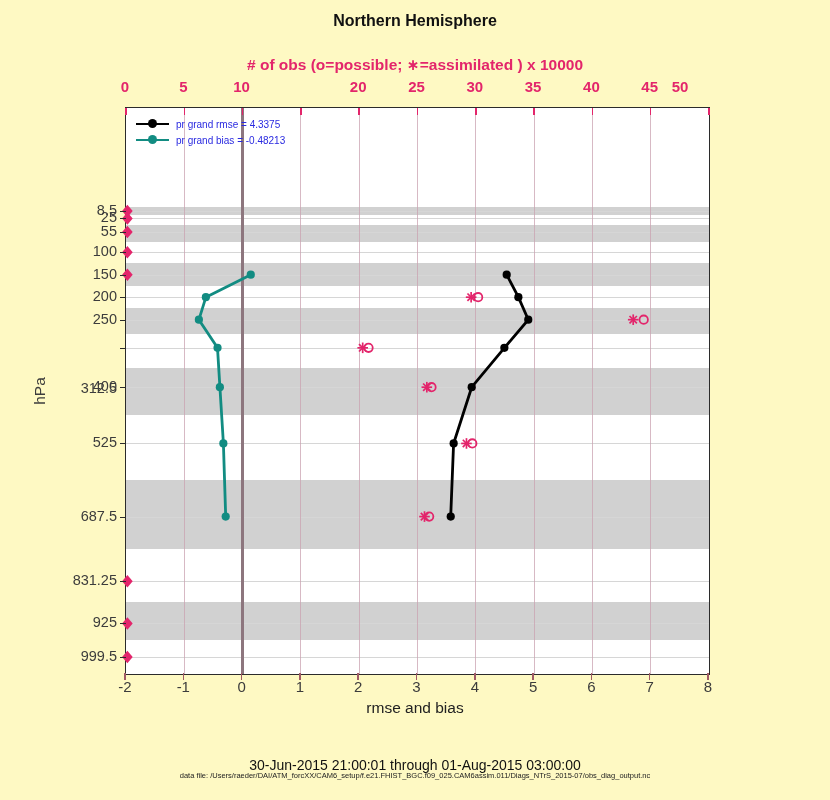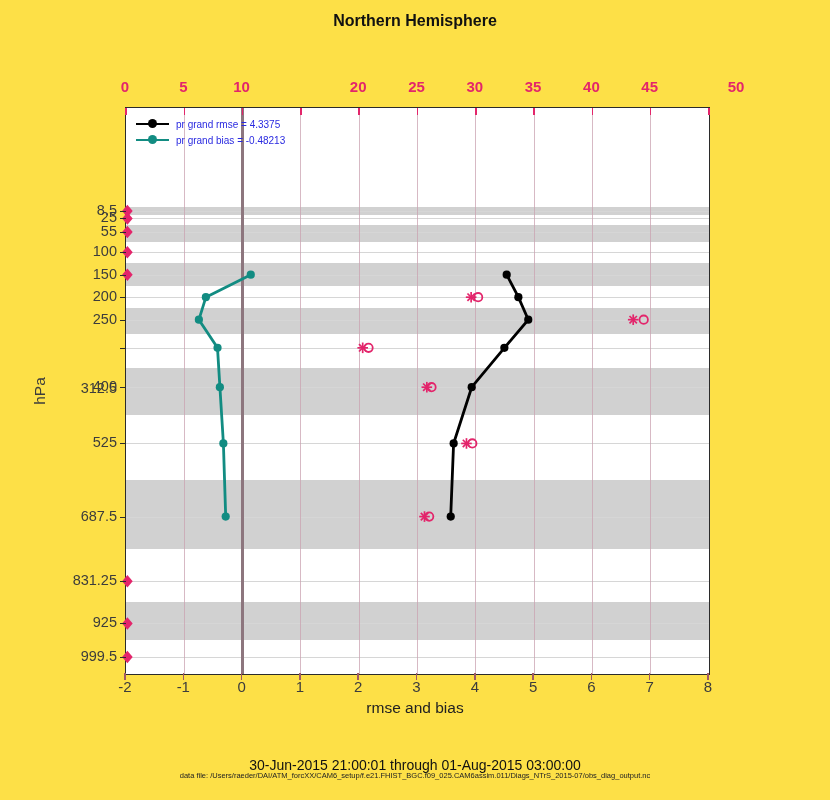--- a/index.html
+++ b/index.html
@@ -9,21 +9,21 @@
     --band-gray:#d1d1d1;
     --hgrid:#d6d6d6;
     --vgrid:#c9a2b0;
     --zero-line:#8d767e;
     --axis-dark:#2b2b2b;
     --tick-maroon:#a05a66;
     --label-gray:#3c3c3c;
   }
   html,body{margin:0;padding:0;background:#fff;}
   .figure{
-    position:relative;width:830px;height:800px;background:#fde047;
+    position:relative;width:830px;height:800px;background:#fef9c3;
     font-family:"Liberation Sans","DejaVu Sans",sans-serif;overflow:hidden;
   }
   .title-line{position:absolute;left:0;width:830px;text-align:center;color:#111;font-weight:bold;}
   .title-1{top:12px;font-size:16px;}
   .title-2{top:33px;font-size:16px;letter-spacing:.3px;}
   .obs-axis-title{position:absolute;left:0;top:56px;width:830px;text-align:center;
     color:var(--magenta);font-size:15.5px;font-weight:bold;}
   .xtick-label-top{position:absolute;top:78px;transform:translateX(-50%);
     color:var(--magenta);font-size:15px;font-weight:bold;}
   .plot-area{
@@ -51,33 +51,34 @@
     color:var(--label-gray);font-size:15.5px;}
   .xlabel{position:absolute;left:0;top:699px;width:830px;text-align:center;color:#222;font-size:15.5px;}
   .date-line{position:absolute;left:0;top:757px;width:830px;text-align:center;color:#111;font-size:14px;}
   .footer{position:absolute;left:0;top:771px;width:830px;text-align:center;color:#222;font-size:7.5px;}
 </style>
 </head>
 <body>
 
 <div class="figure">
   <div class="title-line title-1">Northern Hemisphere</div>
+  <div class="obs-axis-title"># of obs (o=possible; ∗=assimilated ) x 10000</div>
 
   <div id="top-tick-labels">
       <div class="xtick-label-top" style="left: 125px;">0</div>
       <div class="xtick-label-top" style="left: 183.3px;">5</div>
       <div class="xtick-label-top" style="left: 241.6px;">10</div>
       <div class="xtick-label-top" style="left: 299.9px; margin-top: 36px;">15</div>
       <div class="xtick-label-top" style="left: 358.2px;">20</div>
       <div class="xtick-label-top" style="left: 416.5px;">25</div>
       <div class="xtick-label-top" style="left: 474.8px;">30</div>
       <div class="xtick-label-top" style="left: 533.1px;">35</div>
       <div class="xtick-label-top" style="left: 591.4px;">40</div>
       <div class="xtick-label-top" style="left: 649.7px;">45</div>
-      <div class="xtick-label-top" style="left: 736px; text-align: center;">50</div>
+      <div class="xtick-label-top" style="left: 680px; text-align: center;">50</div>
     </div>
 
   <div class="plot-area">
     <div id="bands-layer">
         <div class="band" style="top: 99.1861px; height: 7.53797px;"></div>
         <div class="band" style="top: 117.187px; height: 16.876px;"></div>
         <div class="band" style="top: 155.44px; height: 22.5014px;"></div>
         <div class="band" style="top: 200.442px; height: 25.3141px;"></div>
         <div class="band" style="top: 259.509px; height: 47.8155px;"></div>
         <div class="band" style="top: 372.016px; height: 68.9105px;"></div>

